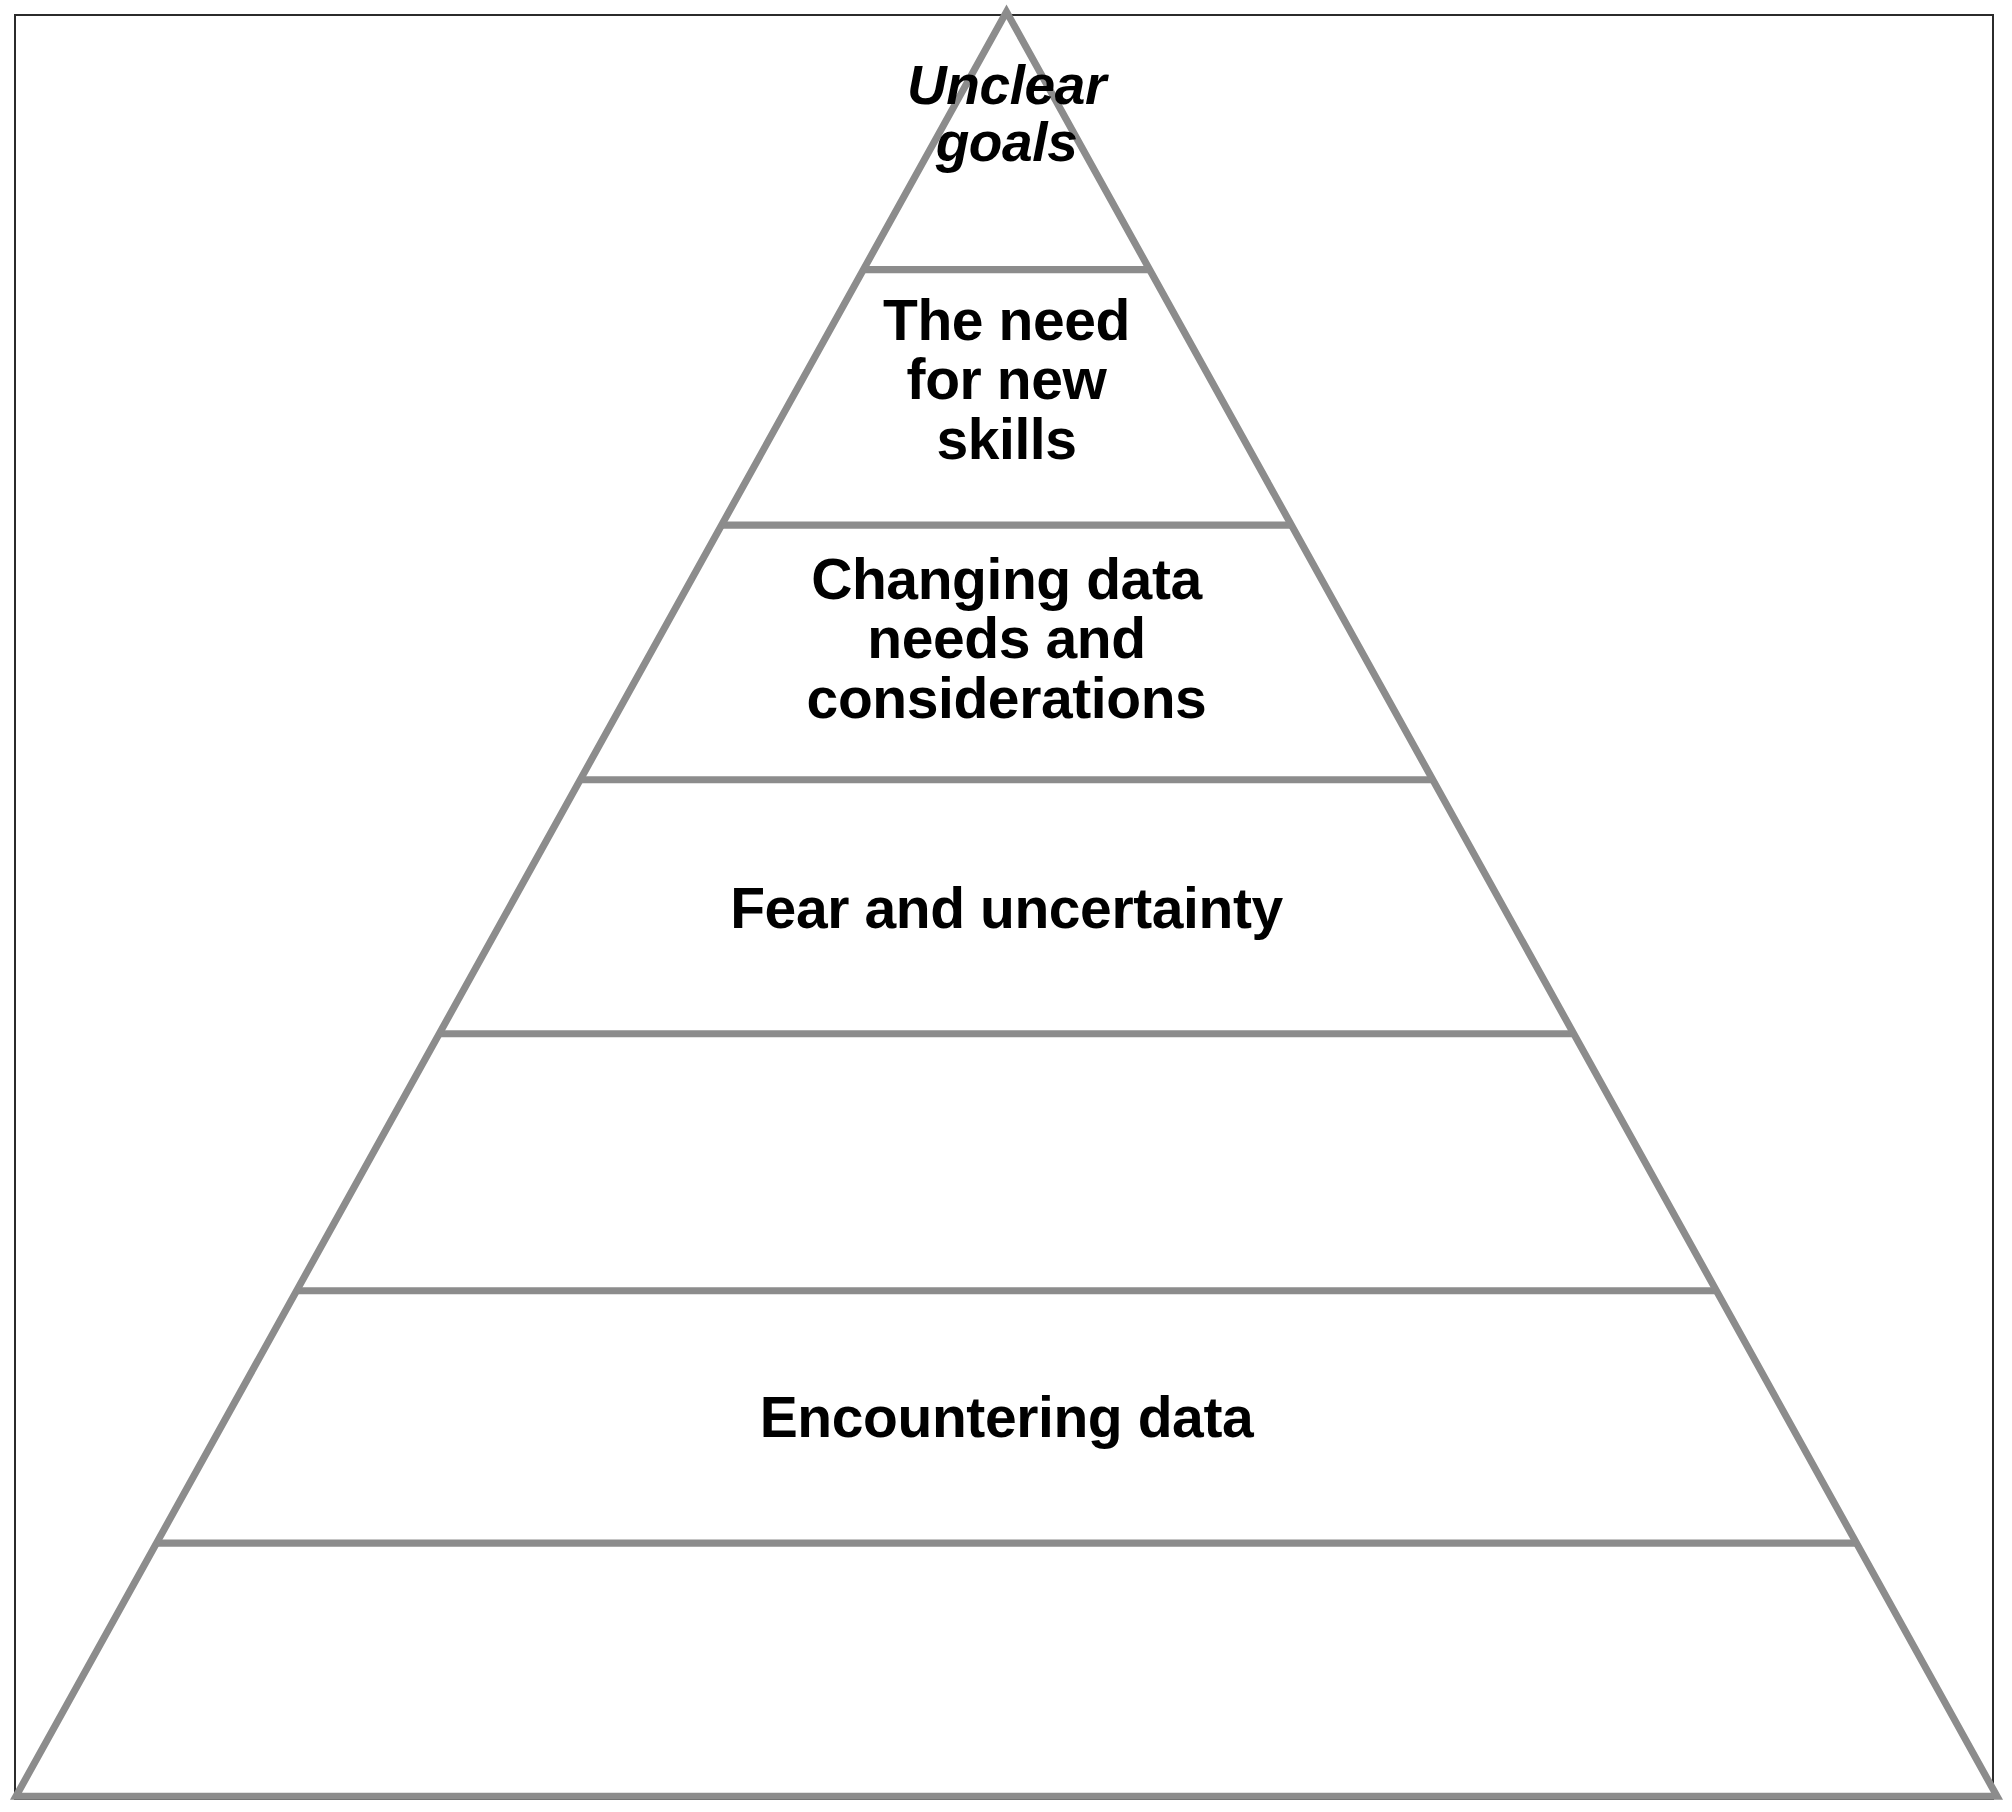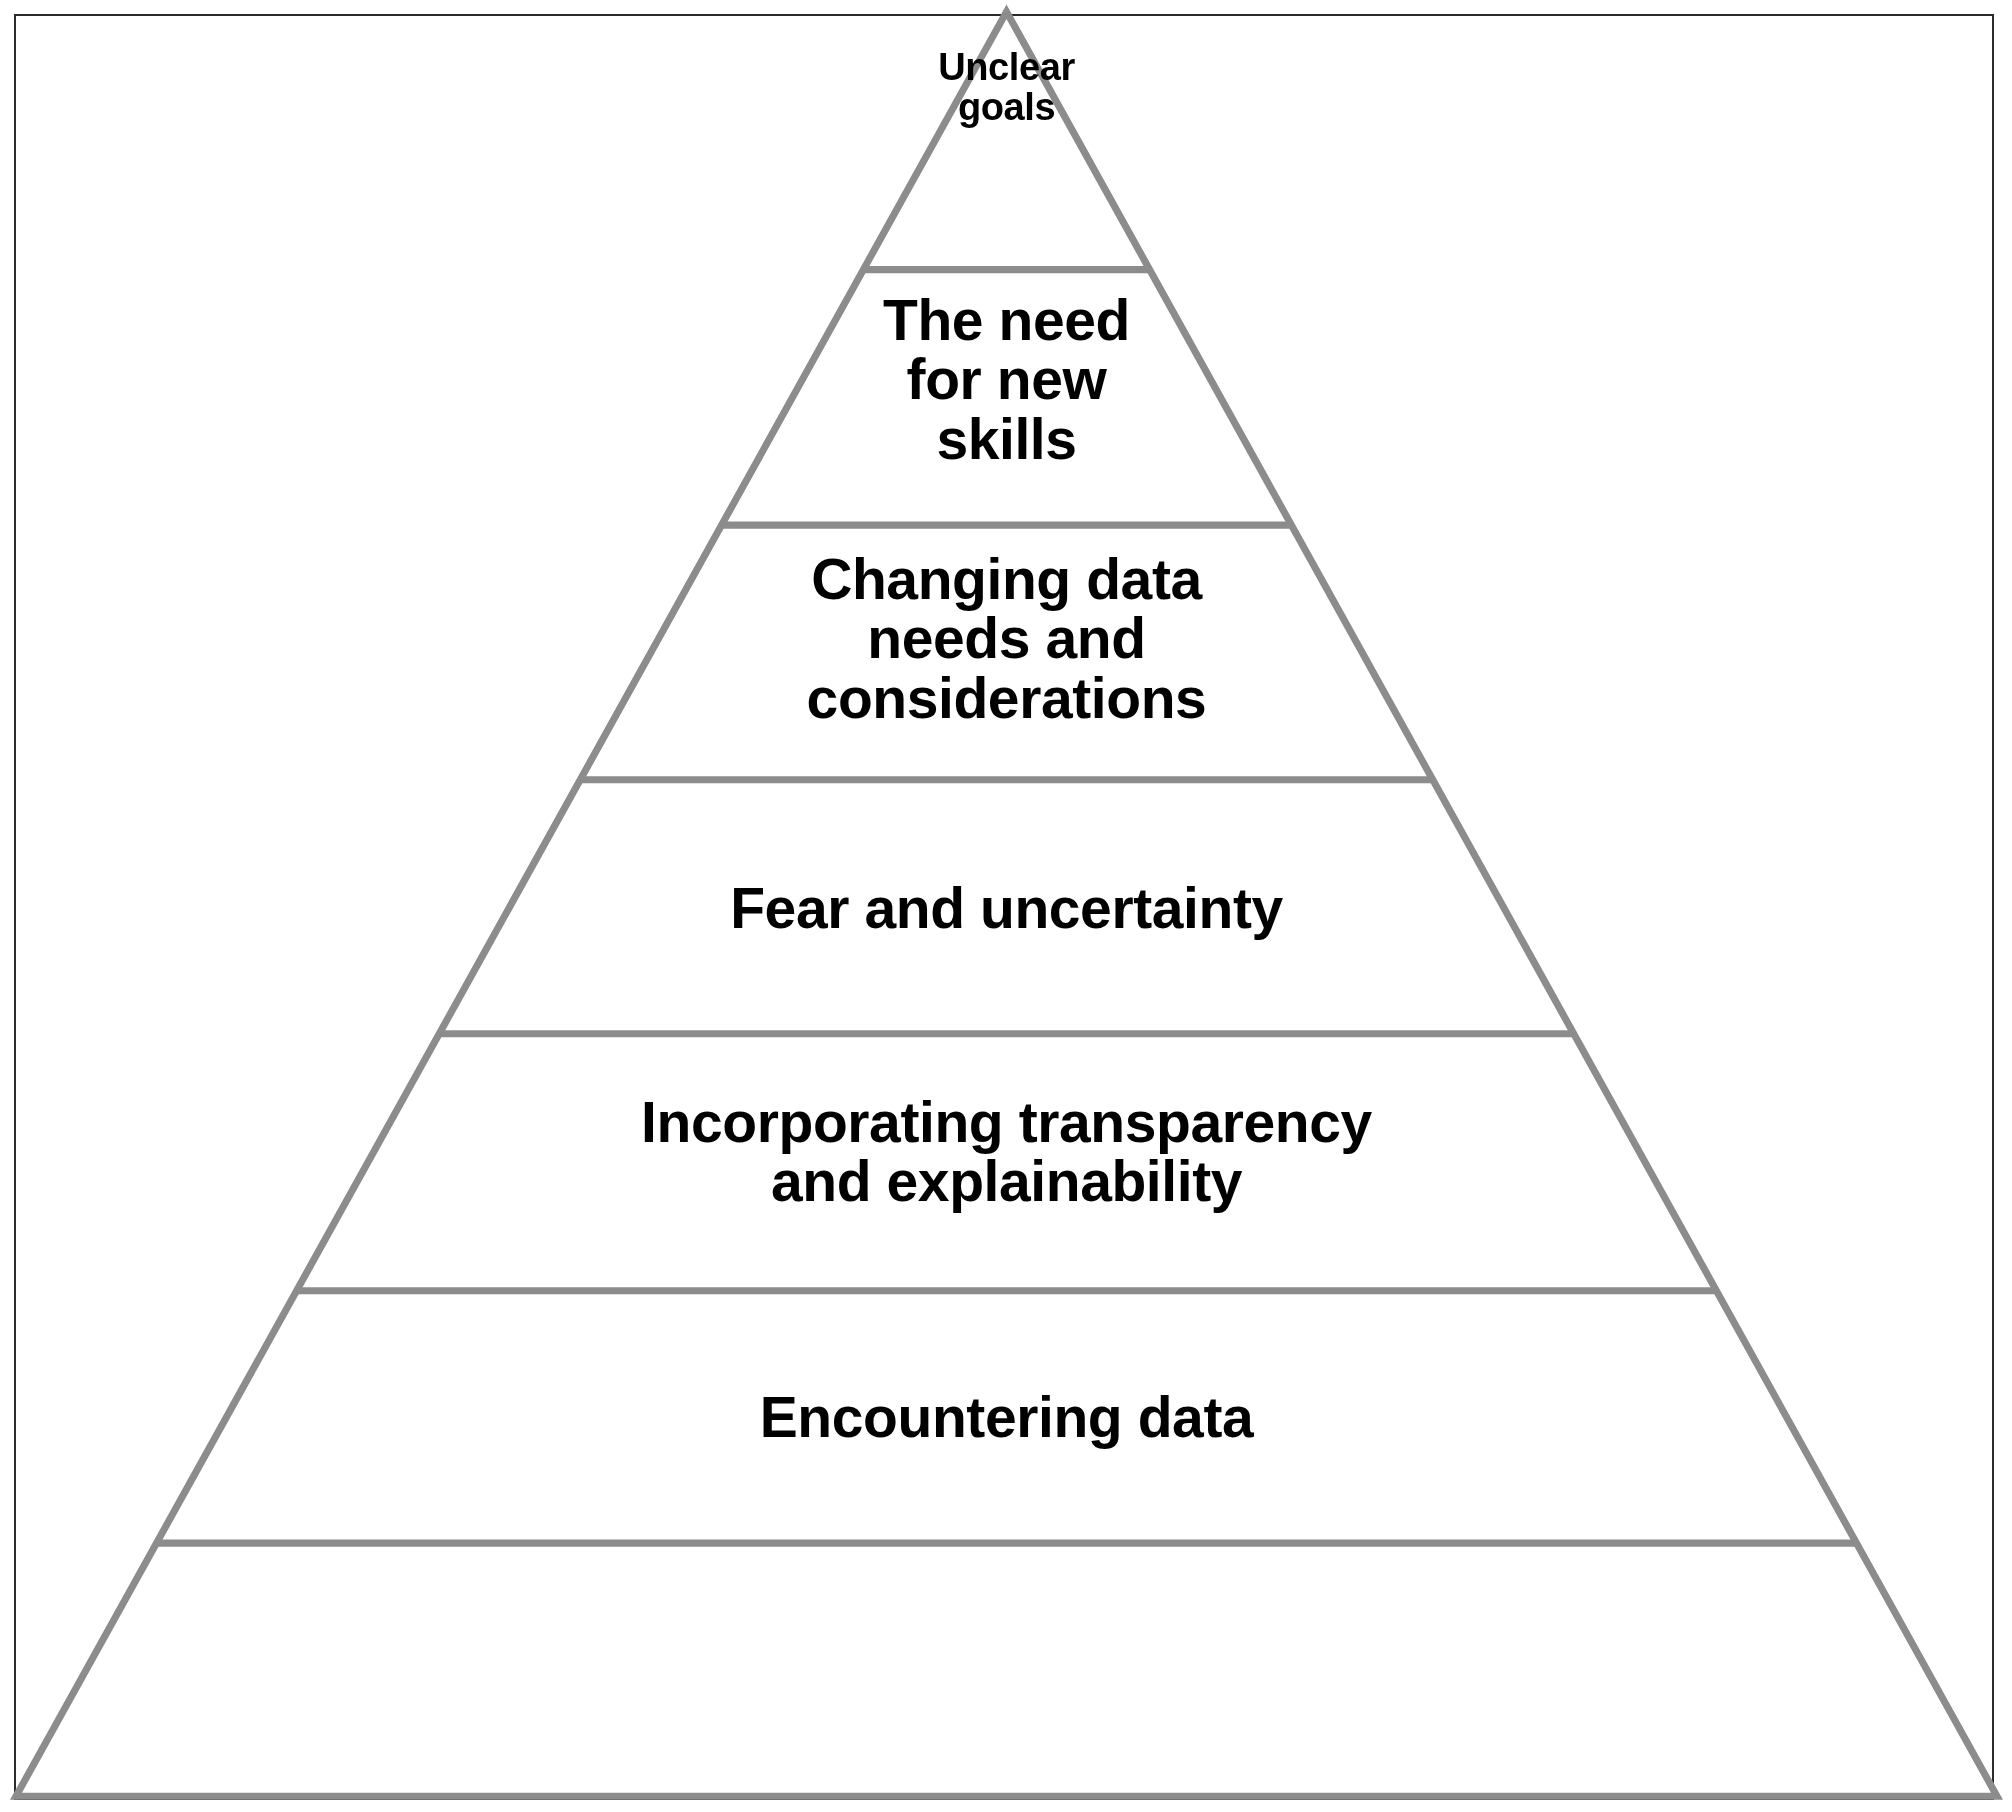--- a/index.html
+++ b/index.html
@@ -43,21 +43,21 @@
     text-align: center;
     font-weight: bold;
     color: #000000;
     line-height: 1.04;
     letter-spacing: -0.4px;
     white-space: pre-line;
     left: 50%;
     transform: translateX(-50%);
     font-family: "Liberation Sans", sans-serif;
   }
-  .l0 { top: 48px;   font-size: 38px; width: 708px; }
+  .l0 { top: 57px;   font-size: 55px; width: 708px; font-style: italic; }
   .l1 { top: 291px;  font-size: 57px; width: 708px; text-align: center; }
   .l2 { top: 550px;  font-size: 57px; width: 865px; }
   .l3 { top: 879px; font-size: 57px; width: 1101px; }
   .l4 { top: 1093px; font-size: 57px; width: 1336px; }
   .l5 { top: 1388px; font-size: 57px; width: 1336px; }
   .l6 { top: 1623px; font-size: 57px; width: 1730px; }
 </style>
 </head>
 <body>
 
@@ -79,18 +79,16 @@
 
   <div class="layer-label l0">Unclear
 goals</div>
   <div class="layer-label l1">The need
 for new
 skills</div>
   <div class="layer-label l2">Changing data
 needs and
 considerations</div>
   <div class="layer-label l3">Fear and uncertainty</div>
-  <div class="layer-label l4">Incorporating transparency
-and explainability</div>
   <div class="layer-label l5">Encountering data</div>
 
 </div>
 
 
 </body></html>

